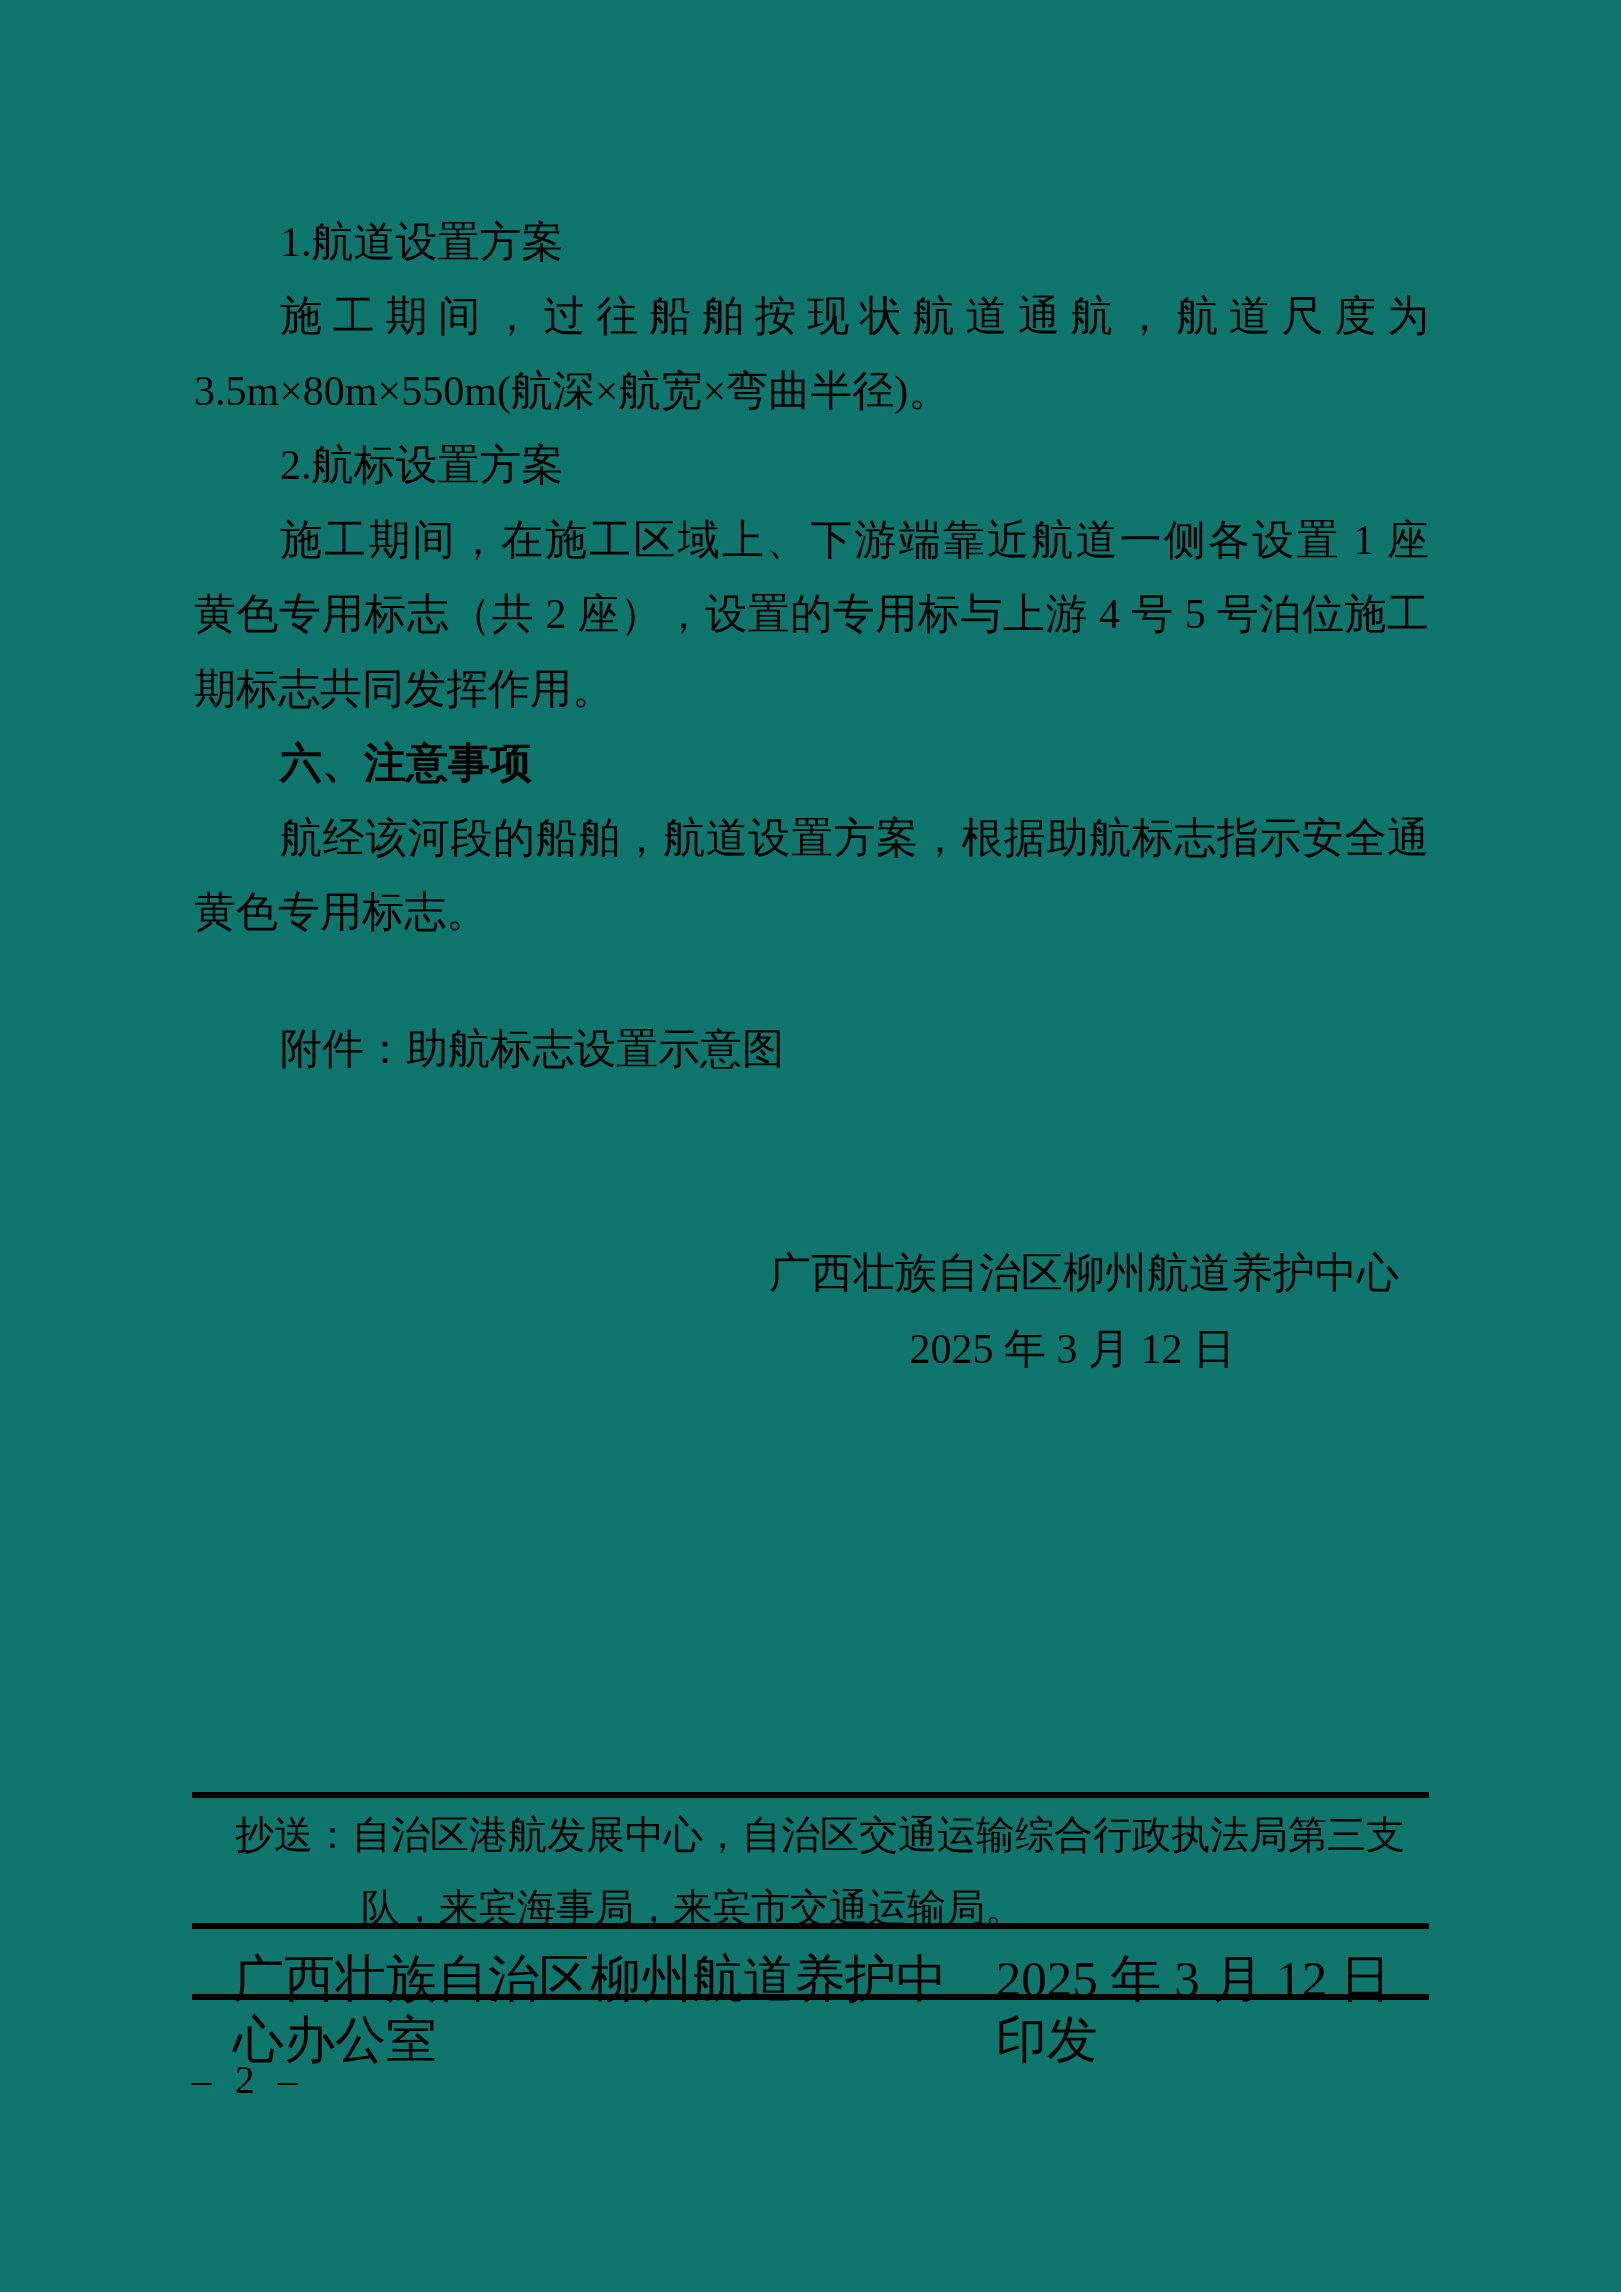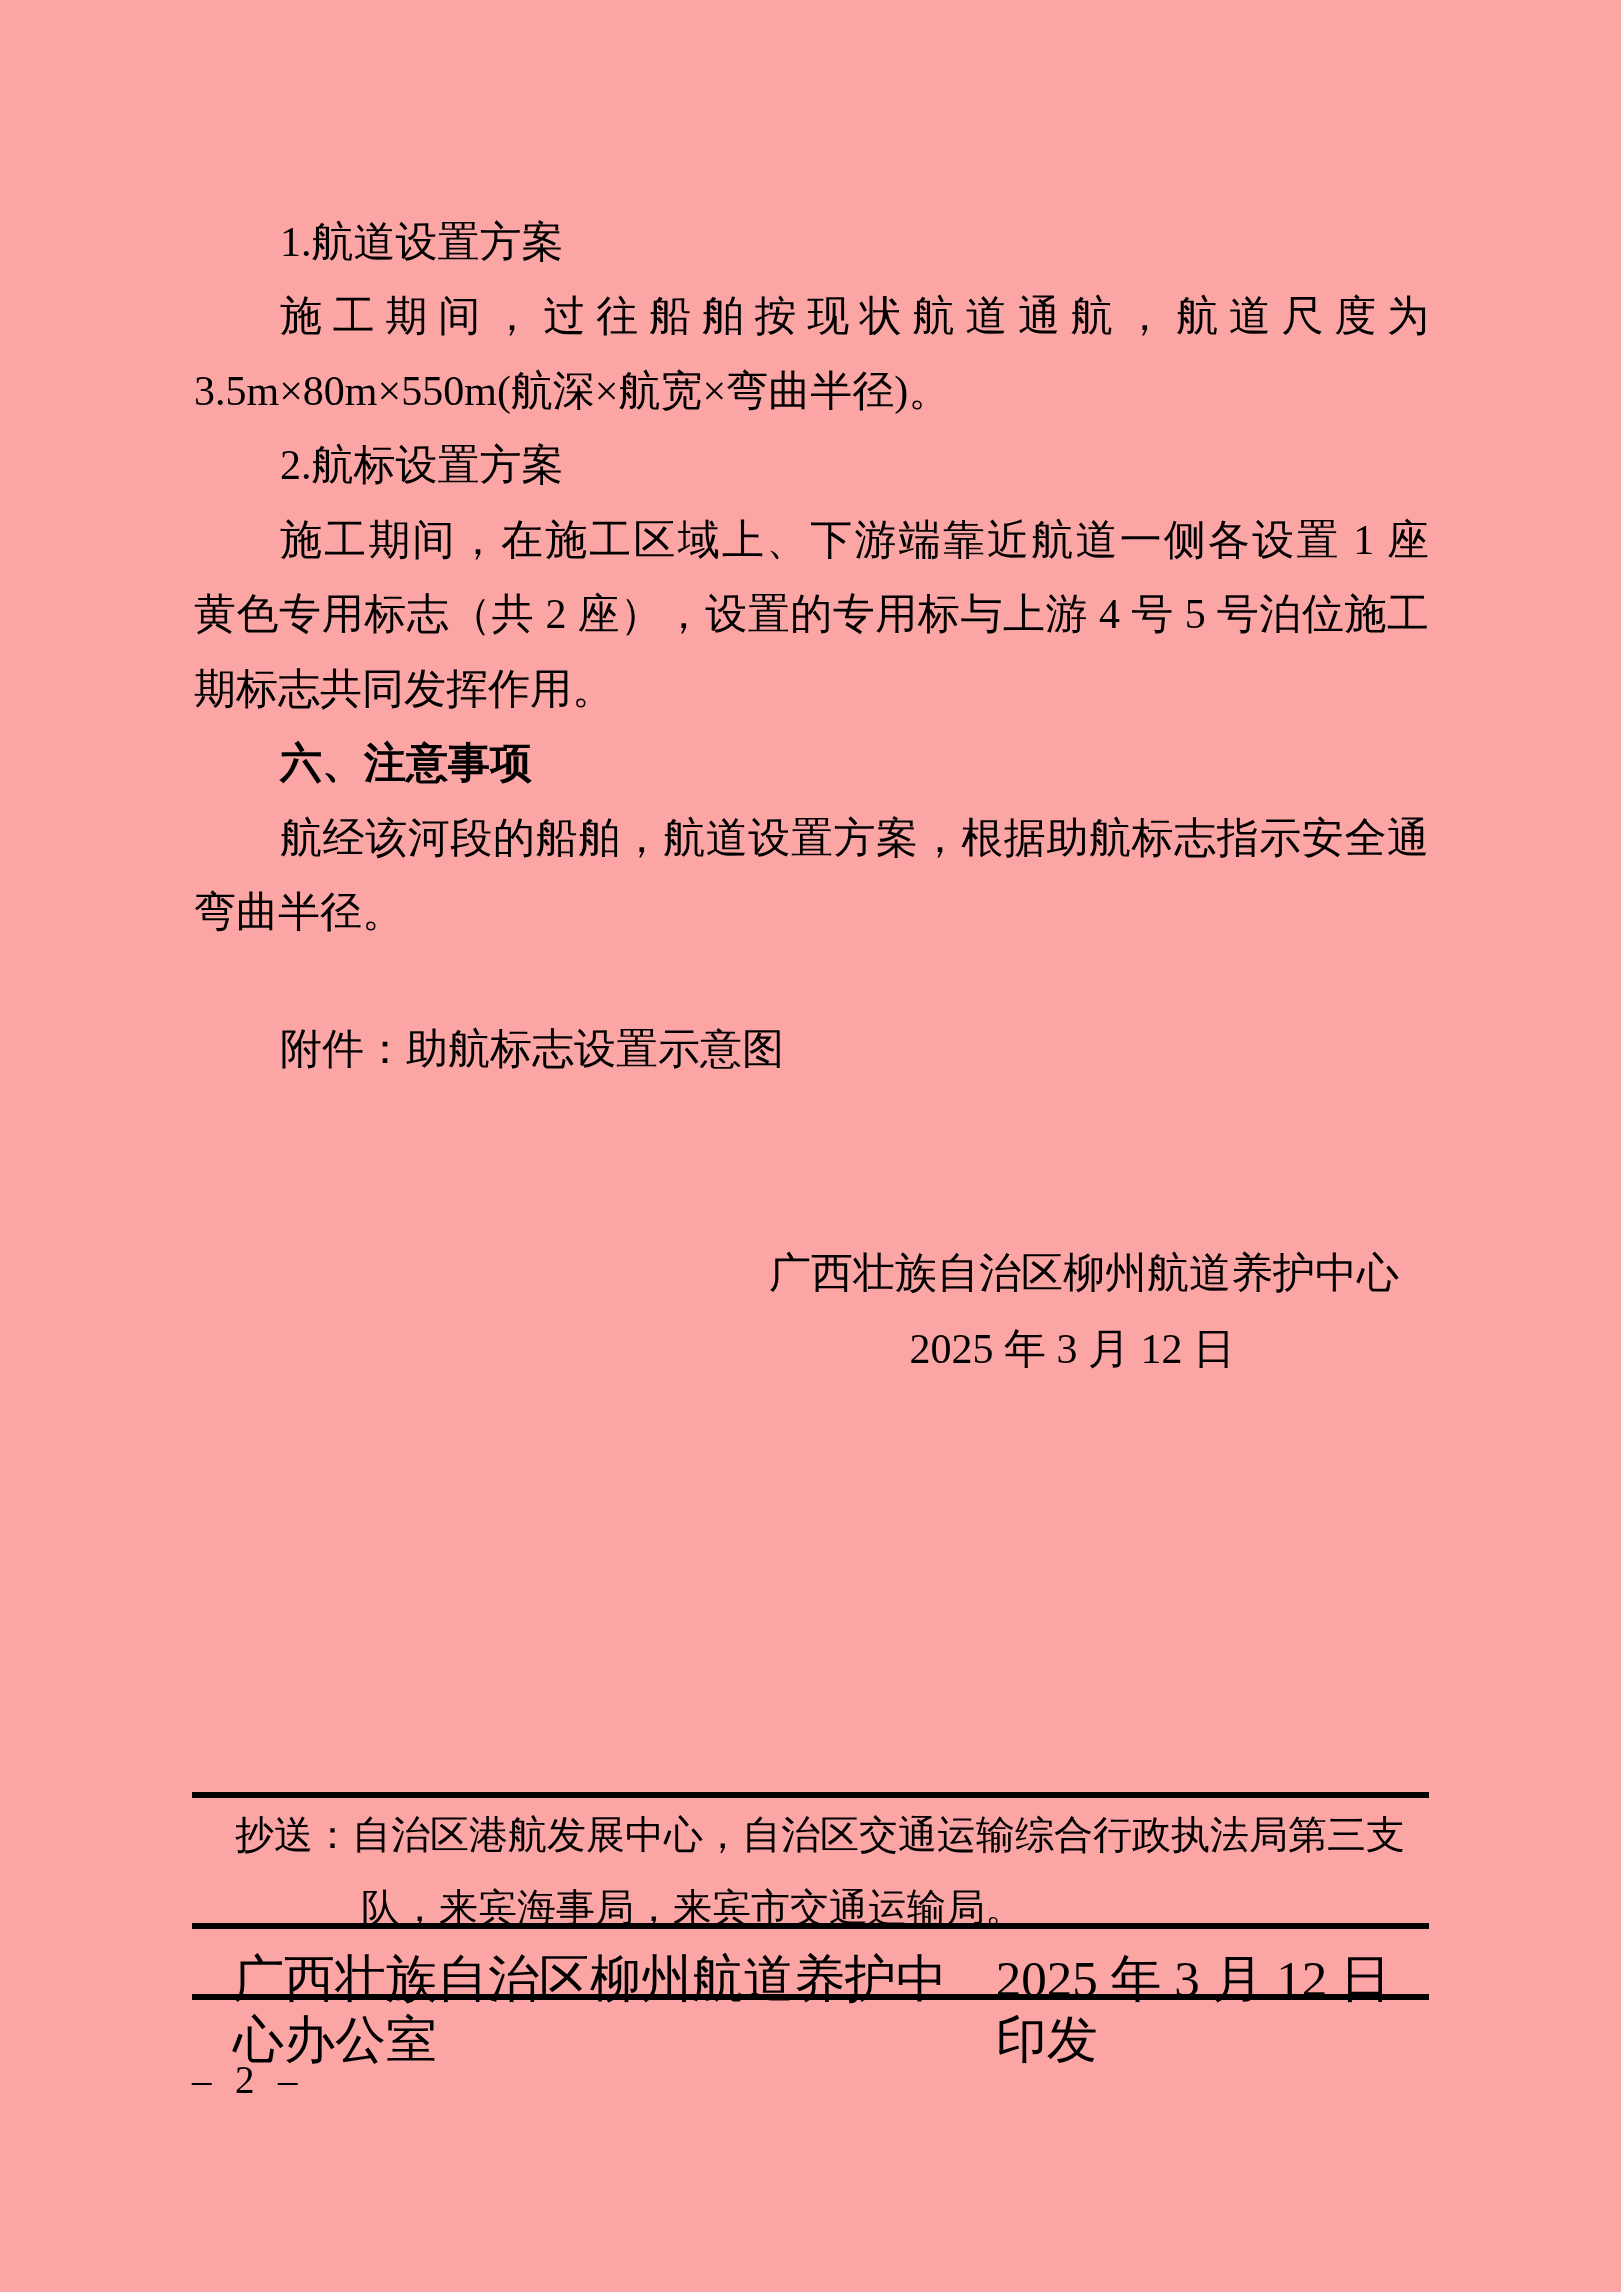--- a/index.html
+++ b/index.html
@@ -1,20 +1,20 @@
 <!DOCTYPE html>
 <html><head>
 <meta charset="utf-8">
 <style>
   html,body{margin:0;padding:0;background:#888;}
   .page{
     position:relative;
     width:1621px;height:2293px;
     margin:0 auto;
-    background:#fca5a5;
+    background:#0f766e;
     font-family:"Liberation Serif","DejaVu Serif",serif;
     color:#000000;
     overflow:hidden;
   }
   .line{
     position:absolute;
     font-size:42px;
     line-height:1.25;
     white-space:nowrap;
   }
@@ -77,21 +77,21 @@
 
   <div class="line l1">1.航道设置方案</div>
   <div class="line l2 just">施工期间，过往船舶按现状航道通航，航道尺度为</div>
   <div class="line l3">3.5m×80m×550m(航深×航宽×弯曲半径)。</div>
   <div class="line l4">2.航标设置方案</div>
   <div class="line l5 just">施工期间，在施工区域上、下游端靠近航道一侧各设置 1 座</div>
   <div class="line l6 just">黄色专用标志（共 2 座），设置的专用标与上游 4 号 5 号泊位施工</div>
   <div class="line l7">期标志共同发挥作用。</div>
   <div class="line l8 heading-bold">六、注意事项</div>
   <div class="line l9 just">航经该河段的船舶，航道设置方案，根据助航标志指示安全通</div>
-  <div class="line l10">弯曲半径。</div>
+  <div class="line l10">黄色专用标志。</div>
   <div class="line l12">广西壮族自治区柳州航道养护中心</div>
   <div class="line l11">附件：助航标志设置示意图</div>
   <div class="line l13">2025 年 3 月 12 日</div>
 
   <div class="rule rule1"></div>
 
   <div class="line cc1">抄送：自治区港航发展中心，自治区交通运输综合行政执法局第三支</div>
   <div class="line cc2">队，来宾海事局，来宾市交通运输局。</div>
 
   <div class="rule rule2"></div>

